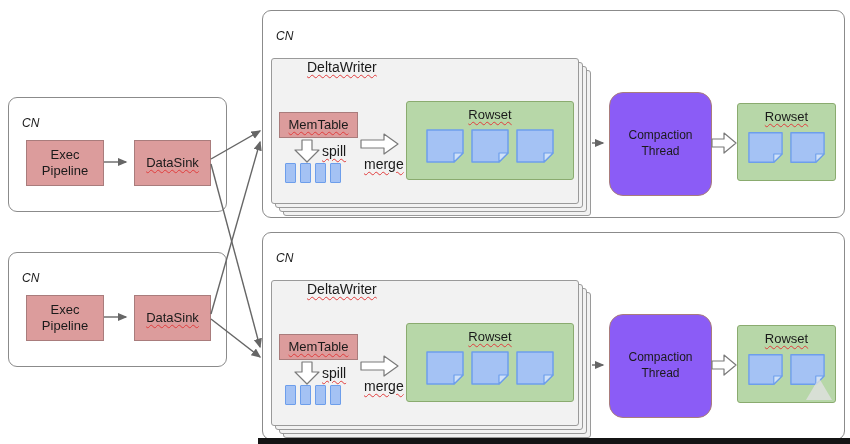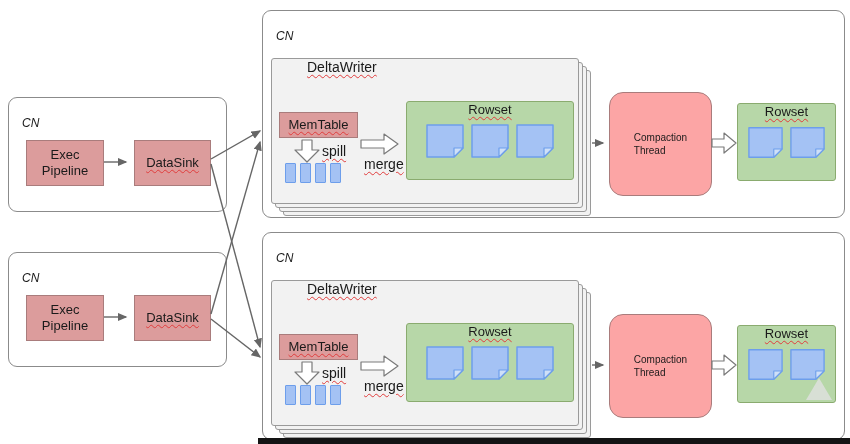--- a/index.html
+++ b/index.html
@@ -27,32 +27,32 @@
 
   .sm-text { position:absolute; font-size:14px; }
 
   .queue { position:absolute; left:13px; top:104px; display:flex; gap:4px; }
   .qrect { width:11px; height:20px; background:#a4c2f4; border:1px solid #6d9eeb; border-radius:1px; }
 
   .rowset {
     position:absolute; background:#b7d7a8; border:1px solid #8aab6f; border-radius:3px;
     display:flex; flex-direction:column; align-items:center;
   }
-  .rowset-label { font-size:13px; }
+  .rowset-label { margin-top:5px; font-size:13px; }
   .docs { display:flex; gap:7px; margin-top:7px; }
 
   .doc { width:38px; height:34px; }
   .doc-sm { width:35px; height:33px; }
   .doc-body { fill:#a4c2f4; stroke:#6d9eeb; stroke-width:1.5; stroke-linejoin:round; }
   .doc-fold { fill:#cfe0f8; stroke:#6d9eeb; stroke-width:1.2; stroke-linejoin:round; }
 
   .compaction {
-    position:absolute; background:#fca5a5; border:1px solid #a97c7c; border-radius:14px;
+    position:absolute; background:#8b5cf6; border:1px solid #a97c7c; border-radius:14px;
     display:flex; align-items:center; justify-content:center;
-    font-size:10px; white-space:pre-line; line-height:1.3;
+    text-align:center; font-size:12px; white-space:pre-line; line-height:1.3;
   }
 
   .block-arrow { position:absolute; }
   .block-arrow polygon { fill:#ffffff; stroke:#7a7a7a; stroke-width:1.2; stroke-linejoin:round; }
 
   .squiggle {
     text-decoration-line:underline; text-decoration-style:wavy;
     text-decoration-color:#e03c3c; text-decoration-thickness:1px; text-underline-offset:2px;
   }
 

